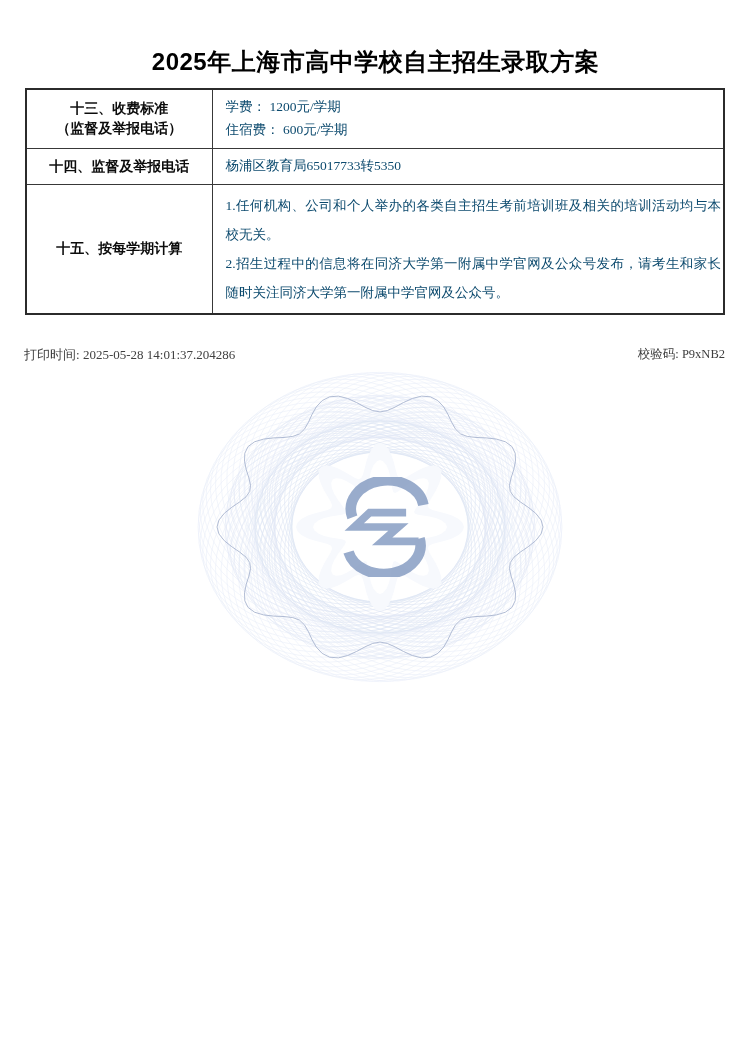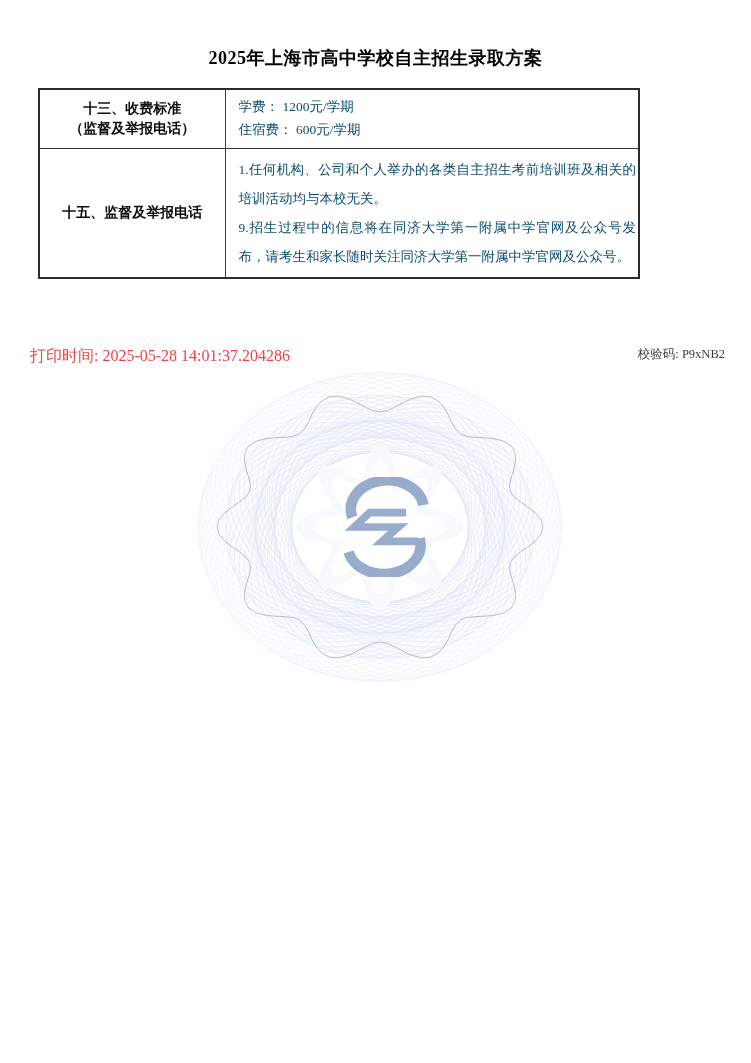--- a/index.html
+++ b/index.html
@@ -7,26 +7,26 @@
     width:751px;height:1063px;
     background:#ffffff;
     position:relative;
     overflow:hidden;
     font-family:"Liberation Serif","DejaVu Serif",serif;
   }
   .page{position:absolute;inset:0;}
   .title{
     position:absolute;top:46px;left:0;width:100%;
     margin:0;text-align:center;
-    font-family:Liberation Serif, serif;
-    font-weight:bold;font-size:18px;color:#000;
+    font-family:Liberation Sans, sans-serif;
+    font-weight:bold;font-size:24px;color:#000;
     letter-spacing:0.5px;
   }
   table.doc-table{
-    position:absolute;left:38px;top:88px;width:602px;
+    position:absolute;left:25px;top:88px;width:700px;
     border-collapse:collapse;table-layout:fixed;
     background:transparent;
   }
   table.doc-table{border:2px solid #2b2b2b;}
   table.doc-table td{border:1px solid #383838;vertical-align:middle;}
   td.hd{
     width:186px;text-align:center;
     font-family:"Liberation Sans","DejaVu Sans",sans-serif;
     font-weight:bold;font-size:14px;color:#0c0c0c;
     line-height:1.4;padding:4px 6px;
@@ -34,22 +34,22 @@
   td.ct{
     font-size:13.5px;color:#0c4a6e;
     padding:6px 3px 6px 13px;line-height:1.7;
   }
   tr.r1{height:54px;}
   tr.r2{height:36px;}
   tr.r3{height:130px;}
   td.ct.notes{line-height:2.15;padding:6px 2px 6px 13px;}
   td.ct.notes p{margin:0;text-align:justify;}
   .footer-left{
-    position:absolute;left:30px;top:346px;
-    font-size:16px;color:#ef4444;white-space:nowrap;
+    position:absolute;left:24px;top:346px;
+    font-size:13px;color:#404040;white-space:nowrap;
   }
   .footer-right{
     position:absolute;right:26px;top:346px;
     font-size:12.5px;color:#3d3d3d;white-space:nowrap;font-family:Liberation Serif, serif;
   }
   .watermark{
     position:absolute;left:180px;top:352px;width:400px;height:350px;
     pointer-events:none;
   }
   .watermark svg{position:absolute;left:0;top:0;}
@@ -170,27 +170,35 @@
         <tr class="r1">
           <td class="hd">
             <div>十三、收费标准</div>
             <div>（监督及举报电话）</div>
           </td>
           <td class="ct">
             <div class="line">学费： 1200元/学期</div>
             <div class="line">住宿费： 600元/学期</div>
           </td>
         </tr>
+        <tr class="r2">
+          <td class="hd">
+            <div>十四、监督及举报电话</div>
+          </td>
+          <td class="ct">
+            <div class="line">杨浦区教育局65017733转5350</div>
+          </td>
+        </tr>
         <tr class="r3">
           <td class="hd">
-            <div>十五、监督及举报电话</div>
+            <div>十五、按每学期计算</div>
           </td>
           <td class="ct notes">
             <p>1.任何机构、公司和个人举办的各类自主招生考前培训班及相关的培训活动均与本校无关。</p>
-            <p>9.招生过程中的信息将在同济大学第一附属中学官网及公众号发布，请考生和家长随时关注同济大学第一附属中学官网及公众号。</p>
+            <p>2.招生过程中的信息将在同济大学第一附属中学官网及公众号发布，请考生和家长随时关注同济大学第一附属中学官网及公众号。</p>
           </td>
         </tr>
       </tbody>
     </table>
 
     <div class="footer-left">
       <span>打印时间:</span>
       <span>2025-05-28 14:01:37.204286</span>
     </div>
     <div class="footer-right">

